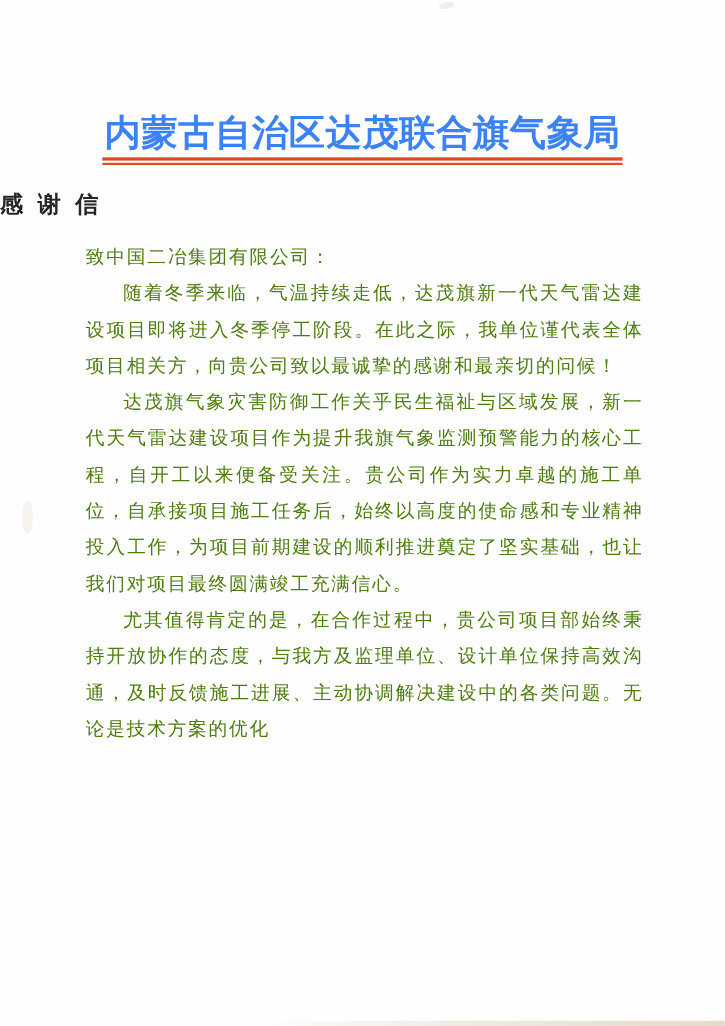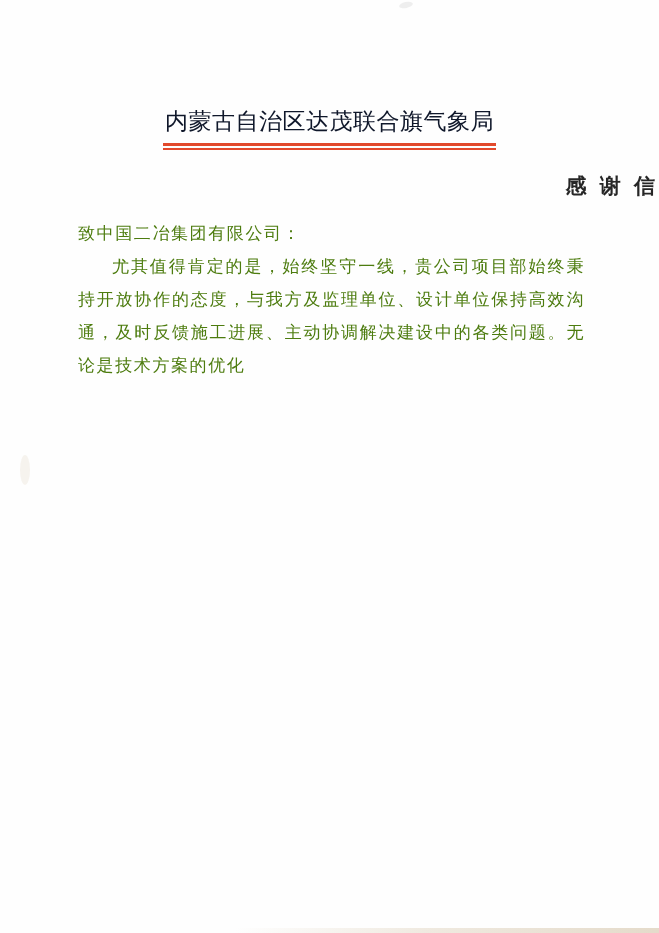--- a/index.html
+++ b/index.html
@@ -20,40 +20,40 @@
     background: #fefefe;
     box-sizing: border-box;
   }
   .letterhead-wrap {
     padding-top: 104px;
     text-align: center;
   }
   .letterhead-text {
     display: inline-block;
     position: relative;
-    color: #0f172a;
-    font-size: 23px;
-    font-weight: normal;
+    color: #3b82f6;
+    font-size: 33px;
+    font-weight: bold;
     line-height: 36px;
     letter-spacing: 0.5px;
     padding: 0 2px 3px 2px;
     border-bottom: 3px solid #e2492c;
   }
   .letterhead-text::after {
     content: "";
     position: absolute;
     left: 0;
     right: 0;
     bottom: -7px;
     height: 2px;
     background: #e2492c;
   }
   .letter-title {
     margin: 26px 0 0 0;
-    text-align: right;
+    text-align: left;
     font-size: 21px;
     font-weight: bold;
     color: #262626;
     letter-spacing: 4px;
   }
   .letter-body {
     margin: 17px 74px 0 78px;
     font-size: 17px;
     line-height: 33px;
     color: #4d7c0f;
@@ -113,18 +113,20 @@
   <div class="smudge-left"></div>
 
   <div class="letterhead-wrap">
     <span class="letterhead-text">内蒙古自治区达茂联合旗气象局</span>
   </div>
 
   <h1 class="letter-title">感 谢 信</h1>
 
   <div class="letter-body">
     <p class="salutation">致中国二冶集团有限公司：</p>
-    <p class="para">尤其值得肯定的是，始终坚守一线，贵公司项目部始终秉持开放协作的态度，与我方及监理单位、设计单位保持高效沟通，及时反馈施工进展、主动协调解决建设中的各类问题。无论是技术方案的优化</p>
+    <p class="para">随着冬季来临，气温持续走低，达茂旗新一代天气雷达建设项目即将进入冬季停工阶段。在此之际，我单位谨代表全体项目相关方，向贵公司致以最诚挚的感谢和最亲切的问候！</p>
+    <p class="para">达茂旗气象灾害防御工作关乎民生福祉与区域发展，新一代天气雷达建设项目作为提升我旗气象监测预警能力的核心工程，自开工以来便备受关注。贵公司作为实力卓越的施工单位，自承接项目施工任务后，始终以高度的使命感和专业精神投入工作，为项目前期建设的顺利推进奠定了坚实基础，也让我们对项目最终圆满竣工充满信心。</p>
+    <p class="para">尤其值得肯定的是，在合作过程中，贵公司项目部始终秉持开放协作的态度，与我方及监理单位、设计单位保持高效沟通，及时反馈施工进展、主动协调解决建设中的各类问题。无论是技术方案的优化</p>
   </div>
 
   <div class="edge-shadow-bottom"></div>
 
 </div>
 
 </body></html>

